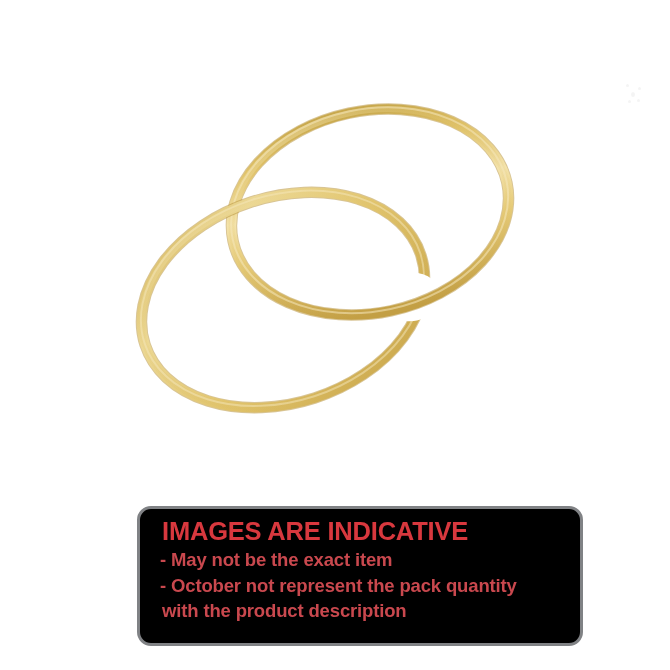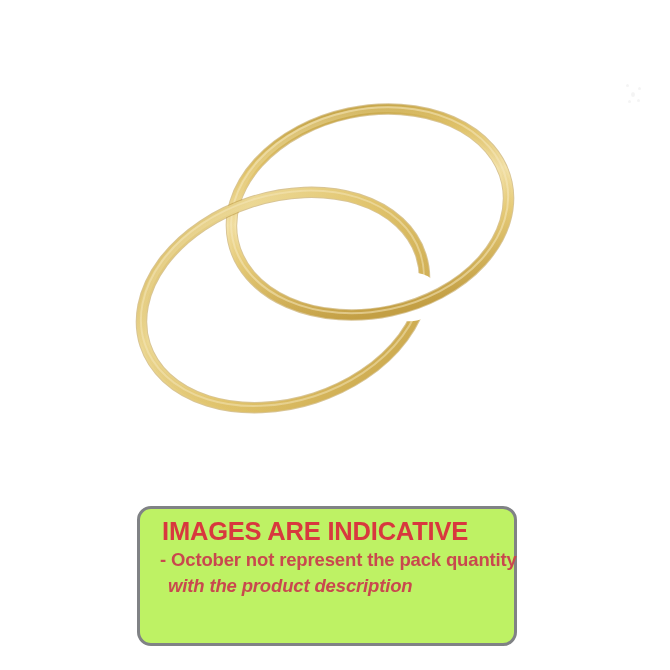--- a/index.html
+++ b/index.html
@@ -47,24 +47,24 @@
     position: absolute;
     background: #9a9a9a;
     border-radius: 50%;
   }
 
   
   #indicative-notice {
     position: absolute;
     left: 137px;
     top: 506px;
-    width: 380px;
+    width: 446px;
     height: 140px;
     box-sizing: border-box;
-    background: #bef264;
+    background: #000000;
     border: 3px solid #808285;
     border-radius: 14px;
     padding: 5px 14px 6px 16px;
   }
   #notice-heading {
     color: #d8383e;
     font-size: 25.5px;
     font-weight: bold;
     line-height: 30px;
     letter-spacing: -0.2px;
@@ -74,22 +74,21 @@
   .notice-line {
     color: #c9484e;
     font-size: 18.5px;
     font-weight: bold;
     line-height: 25.5px;
     letter-spacing: -0.15px;
     white-space: nowrap;
     margin-left: 4px;
   }
   .notice-line.cont {
-    margin-left: 12px;
-    font-style: italic;
+    margin-left: 6px;
   }
 </style>
 </head>
 <body>
 
 <div id="stage">
 
   <div id="product-image">
 
     <svg id="oring-svg" width="670" height="480" viewBox="0 0 670 480">
@@ -145,17 +144,18 @@
       <div class="spk" style="left:11px;top:12px;width:4px;height:5px;"></div>
       <div class="spk" style="left:6px;top:4px;width:3px;height:3px;"></div>
       <div class="spk" style="left:18px;top:7px;width:3px;height:3px;"></div>
       <div class="spk" style="left:8px;top:20px;width:3px;height:3px;"></div>
       <div class="spk" style="left:17px;top:19px;width:3px;height:3px;"></div>
     </div>
   </div>
 
   <div id="indicative-notice">
     <div id="notice-heading">IMAGES ARE INDICATIVE</div>
+    <div class="notice-line">- May not be the exact item</div>
     <div class="notice-line">- October not represent the pack quantity</div>
     <div class="notice-line cont">with the product description</div>
   </div>
 
 </div>
 
 </body></html>

